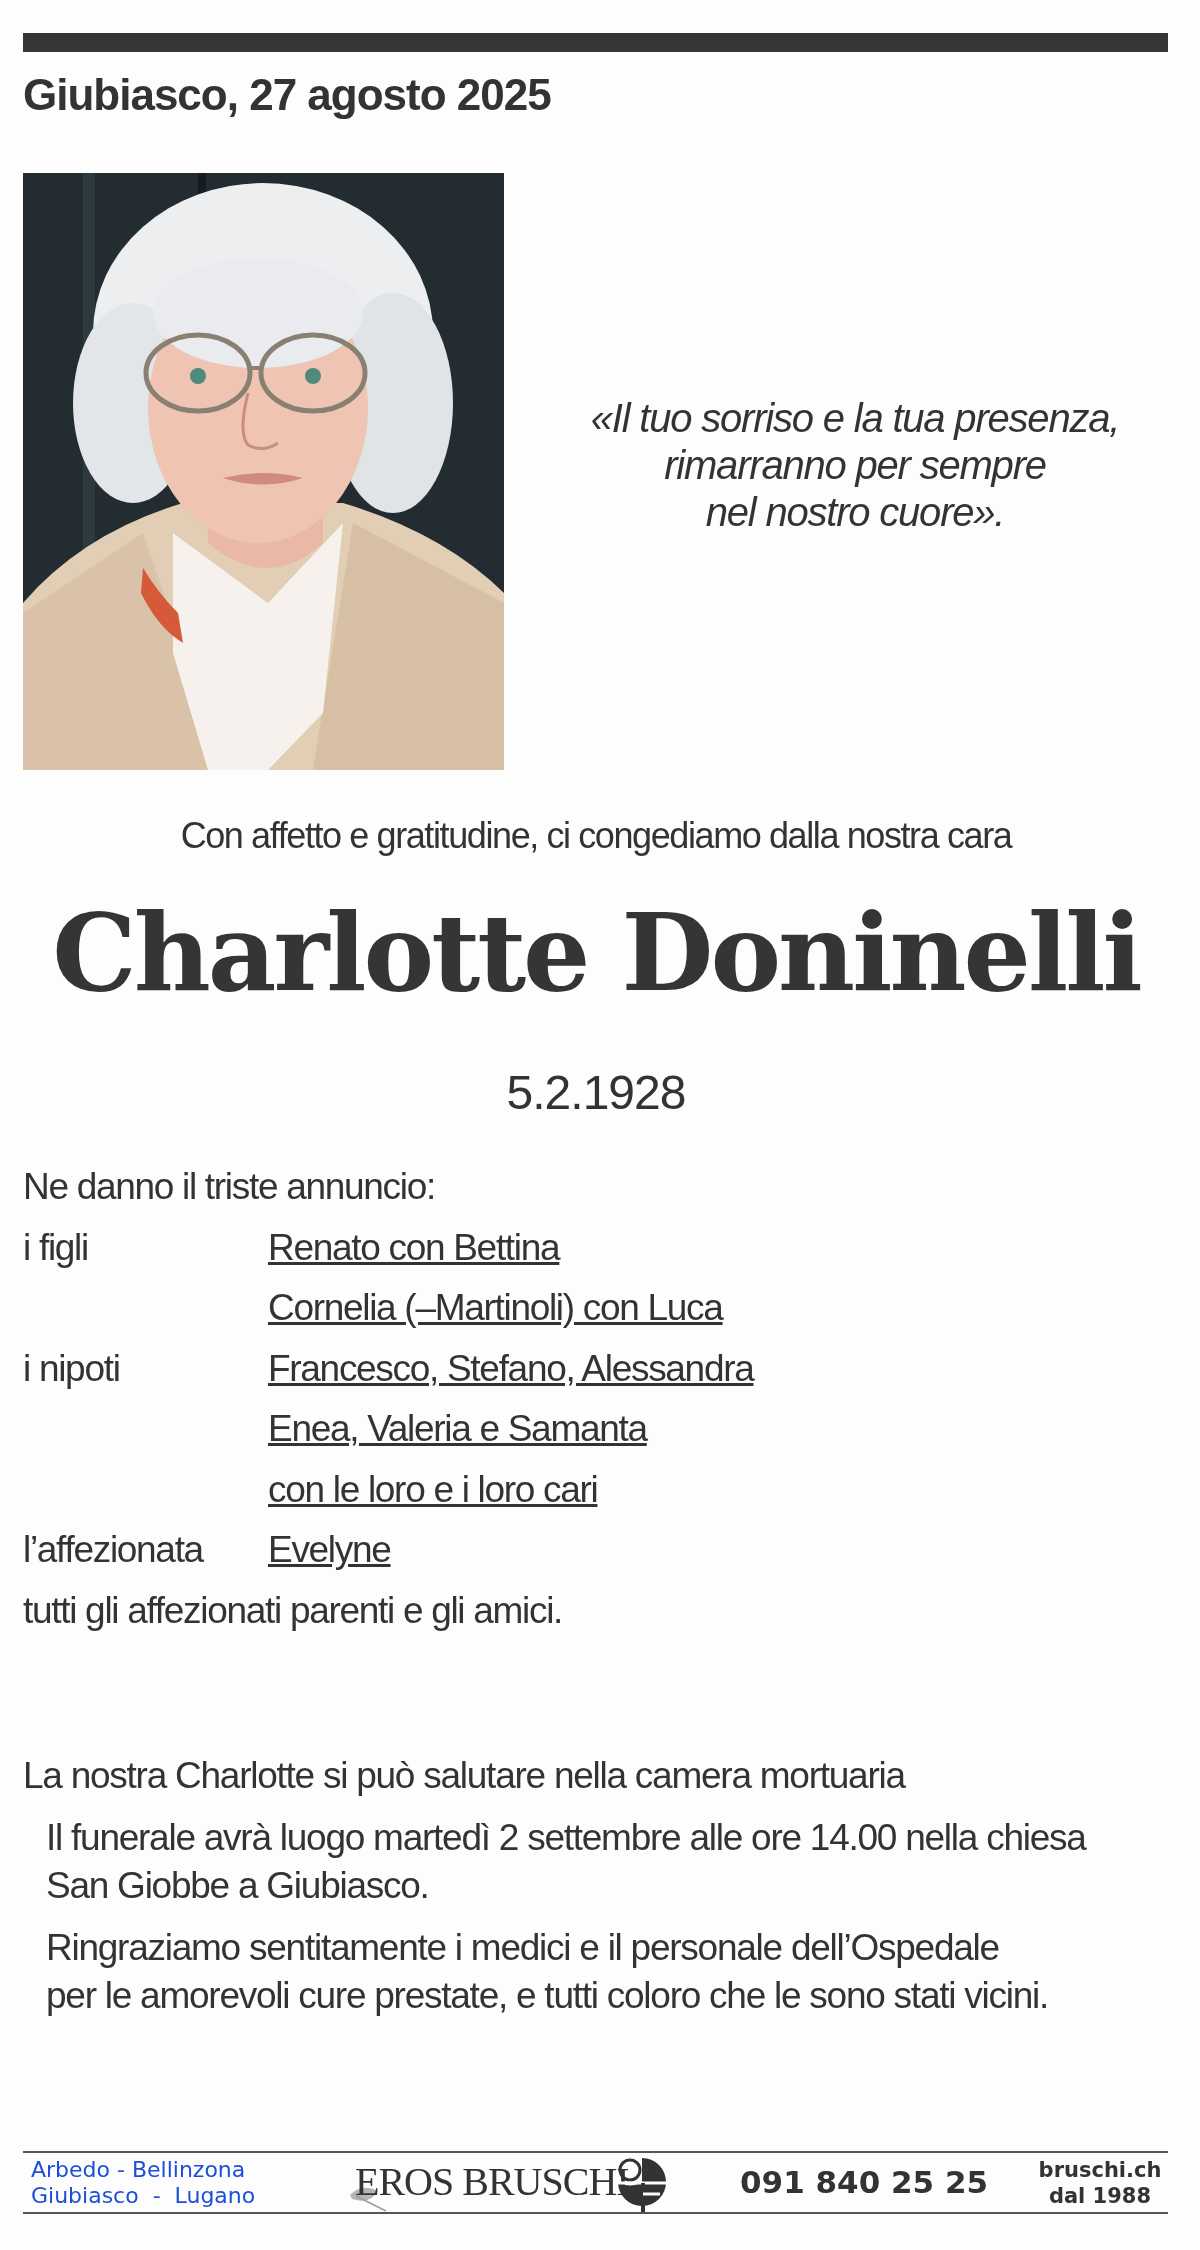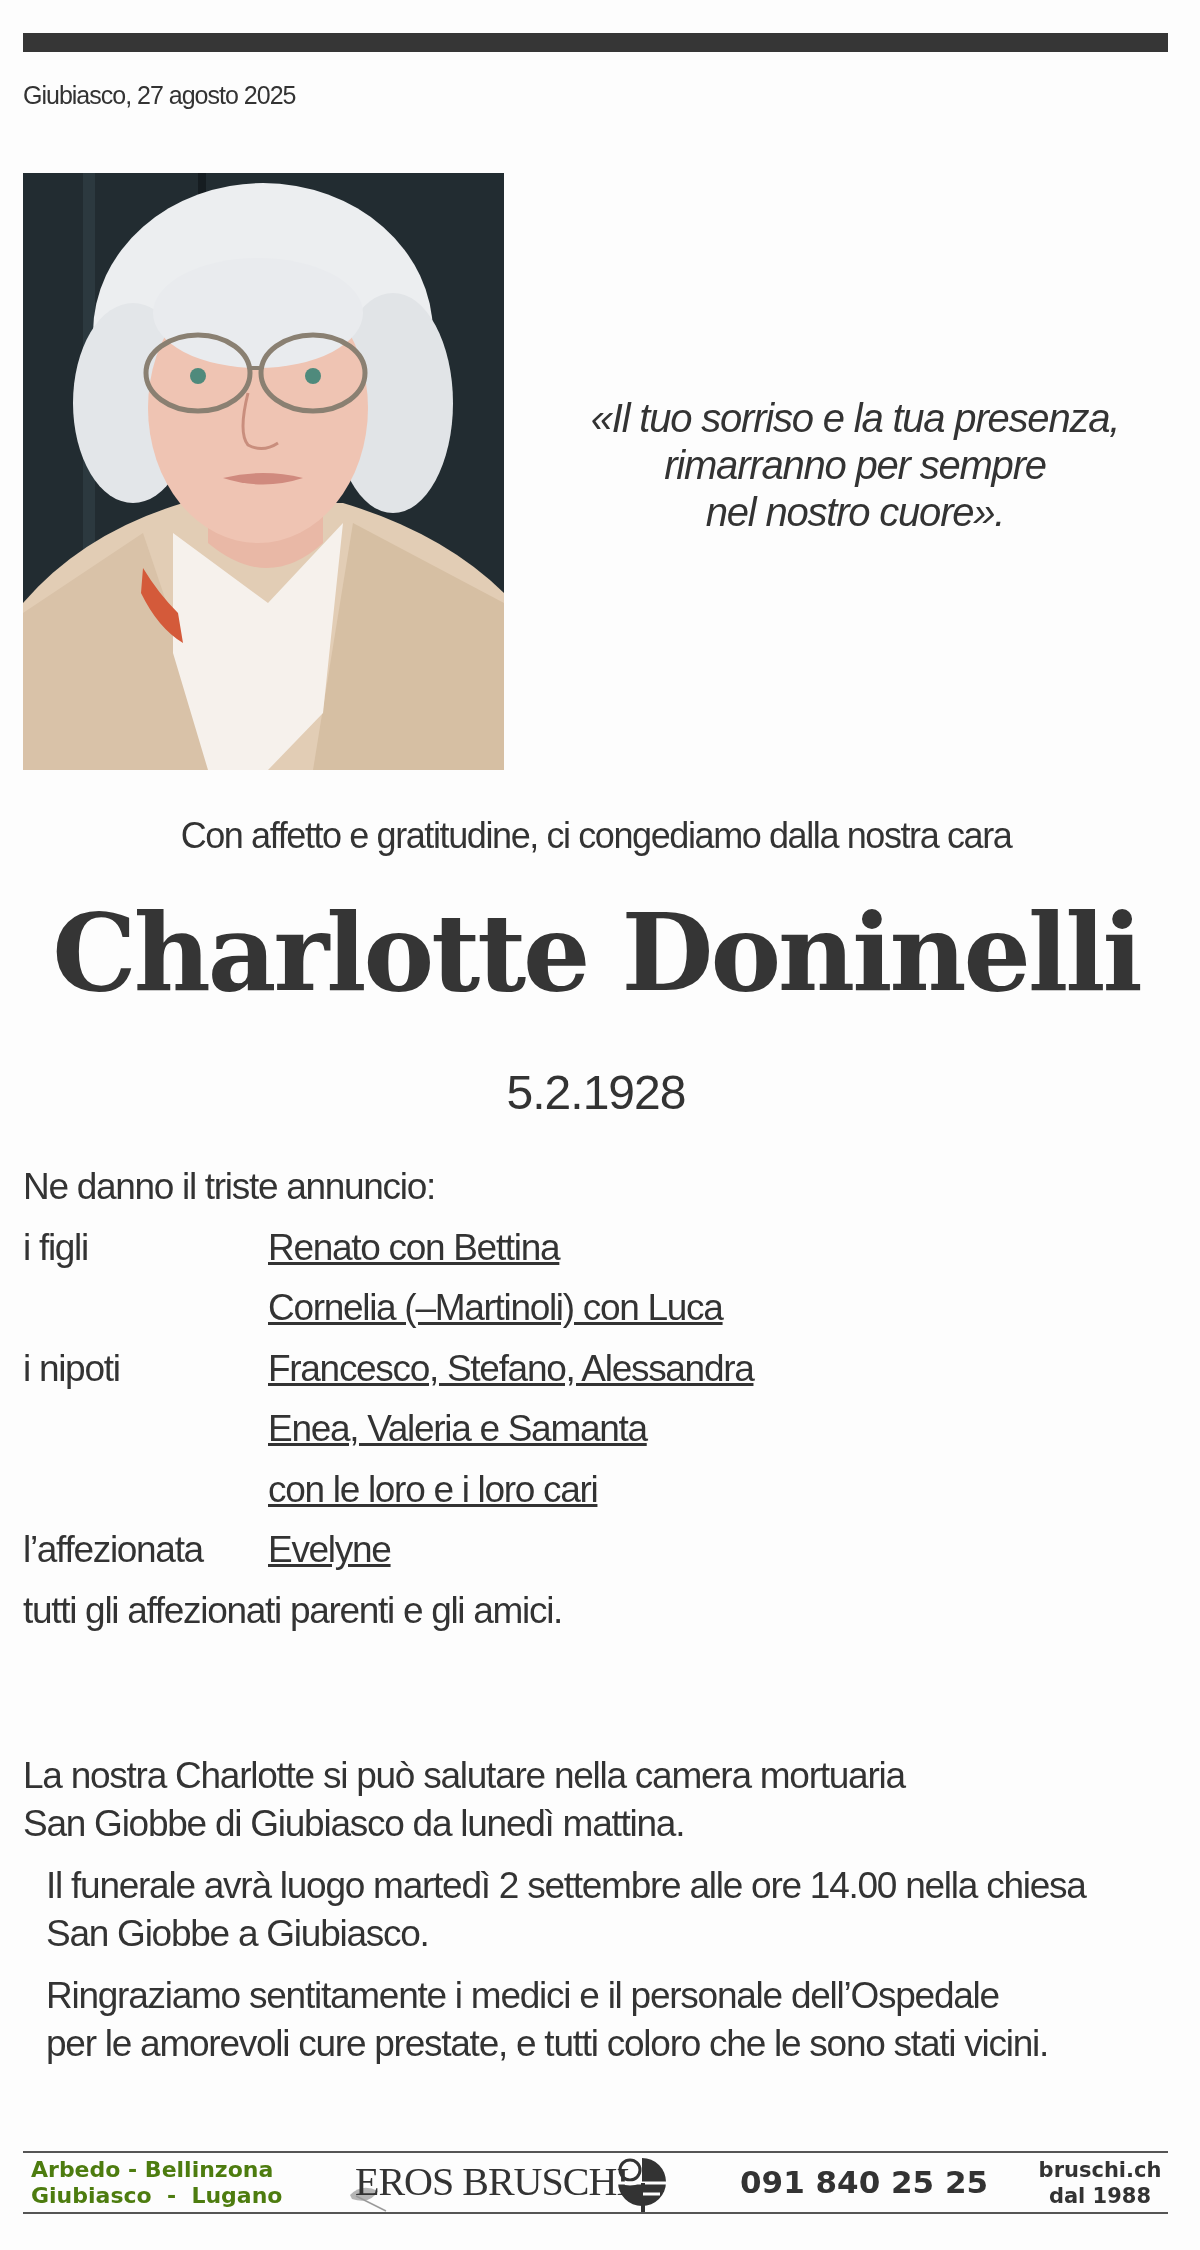--- a/index.html
+++ b/index.html
@@ -2,21 +2,21 @@
 <html><head>
 <meta charset="utf-8">
 <style>
   html, body { margin: 0; padding: 0; }
   body {
     width: 1200px; height: 2250px; background: #fdfdfd; position: relative;
     font-family: "Liberation Sans", sans-serif; color: #333333; overflow: hidden;
   }
   .abs { position: absolute; }
   .top-bar { left: 23px; top: 33px; width: 1145px; height: 19px; background: #363636; }
-  .place-date { left: 23px; top: 72px; font-size: 25px; letter-spacing: -1px; line-height: 46px; white-space: nowrap; }
+  .place-date { left: 23px; top: 72px; font-size: 44px; letter-spacing: -1px; line-height: 46px; white-space: nowrap; font-weight: bold; }
 
   .photo { left: 23px; top: 173px; width: 481px; height: 597px; overflow: hidden;
     background: linear-gradient(90deg, #1e2a30 0%, #253238 30%, #1a2227 60%, #20292e 100%); }
   .photo svg { display: block; }
 
   .quote { left: 560px; top: 395px; width: 590px; text-align: center; font-style: italic;
     font-size: 40px; line-height: 47px; letter-spacing: -1.2px; color: #333; }
   .quote div { white-space: nowrap; }
 
   .intro { left: 0; top: 814px; width: 1192px; text-align: center; font-size: 36px;
@@ -32,21 +32,21 @@
   .family .rel { position: absolute; left: 0; top: 0; text-align: center; }
   .family .who { position: absolute; left: 245px; top: 0; text-decoration: underline; }
 
   .paras { left: 23px; top: 1752px; width: 1150px; font-size: 37px; letter-spacing: -1.25px; line-height: 48px; }
   .paras p { margin: 0 0 0 0; white-space: nowrap; }
   .paras p + p { margin-top: 14px; margin-left: 23px; }
   .paras span { display: block; }
 
   .footer-top { left: 23px; top: 2151px; width: 1145px; height: 2px; background: #555; }
   .footer-bot { left: 23px; top: 2212px; width: 1145px; height: 2px; background: #555; }
-  .f-loc { left: 31px; top: 2157px; font-family: "DejaVu Sans", sans-serif; font-size: 22px; line-height: 26px; color: #4d7c0f; font-weight: bold; }
+  .f-loc { left: 31px; top: 2157px; font-family: "DejaVu Sans", sans-serif; font-size: 22px; line-height: 26px; color: #1d4ed8; font-weight: normal; }
   .f-loc div { white-space: pre; }
   .f-brand { left: 355px; top: 2158px; font-family: "Liberation Serif", serif; font-size: 40px;
     letter-spacing: -1px; color: #333; line-height: 48px; white-space: nowrap; }
   .f-leaf { left: 348px; top: 2183px; }
   .f-logo { left: 616px; top: 2156px; }
   .f-phone { left: 740px; top: 2162px; font-family: "DejaVu Sans", sans-serif; font-weight: bold;
     font-size: 31px; line-height: 40px; color: #333; white-space: nowrap; }
   .f-web { left: 1030px; top: 2157px; width: 140px; text-align: center; font-family: "DejaVu Sans", sans-serif;
     font-weight: bold; font-size: 21px; line-height: 26px; color: #333; }
 </style>
@@ -128,21 +128,20 @@
     <span class="who">Evelyne</span>
   </div>
   <div class="row">
     <span class="rel">tutti gli affezionati parenti e gli amici.</span>
   </div>
 </div>
 
 <div class="abs paras">
   <p>
     <span>La nostra Charlotte si può salutare nella camera mortuaria</span>
-    <span>San Giobbe di Giubiasco da lunedì mattina.</span>
   </p>
   <p>
     <span>Il funerale avrà luogo martedì 2 settembre alle ore 14.00 nella chiesa</span>
     <span>San Giobbe a Giubiasco.</span>
   </p>
   <p>
     <span>Ringraziamo sentitamente i medici e il personale dell’Ospedale</span>
     <span>per le amorevoli cure prestate, e tutti coloro che le sono stati vicini.</span>
   </p>
 </div>

